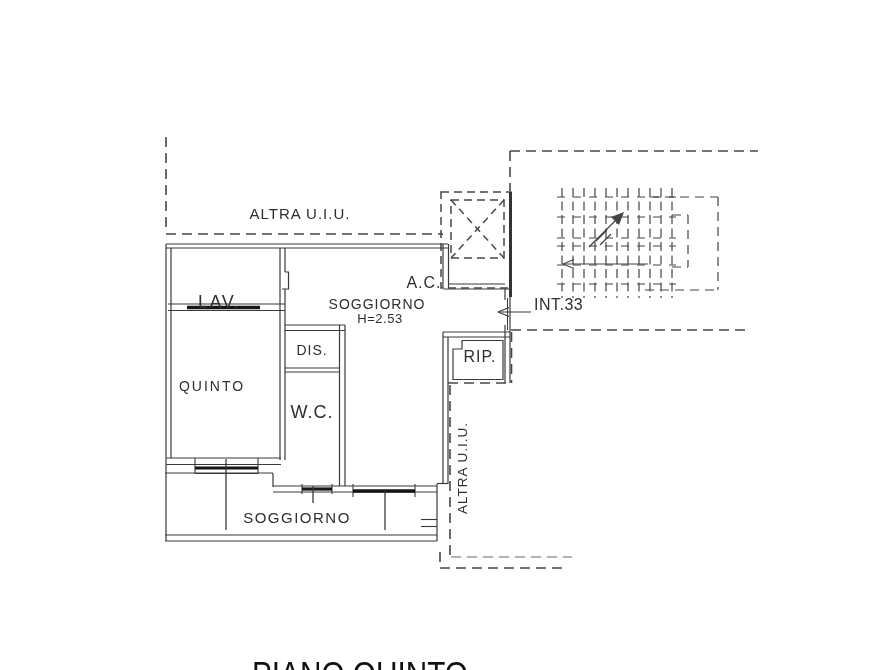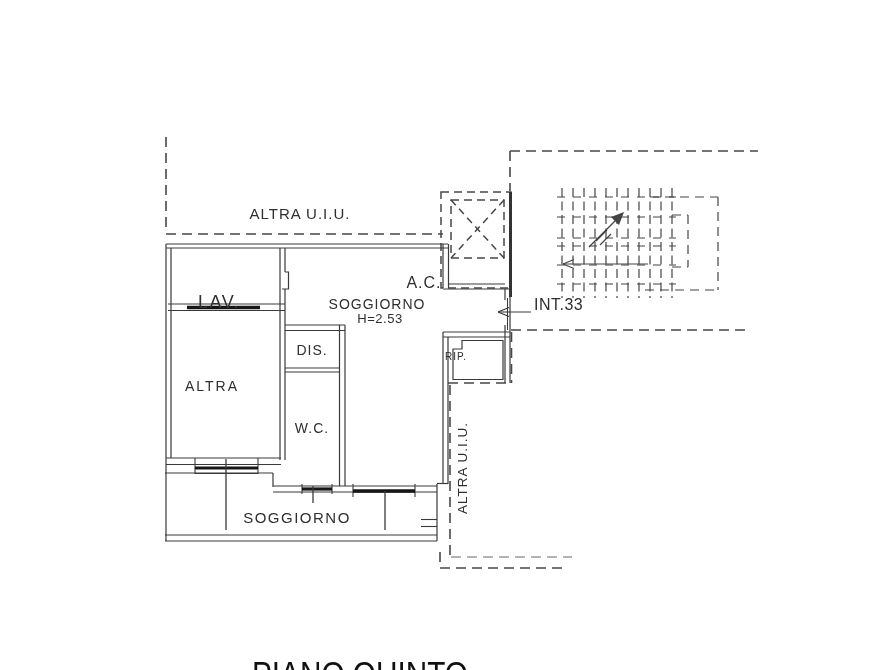--- a/index.html
+++ b/index.html
@@ -207,27 +207,27 @@
   <div class="lbl" style="left:300px;top:213px;font-size:15px;">ALTRA U.I.U.</div>
 
   <div class="lbl" style="left:424px;top:256px;font-size:16px;margin-top:27px;">A.C.</div>
 
   <div class="lbl" style="left:219px;top:279px;font-size:18px;letter-spacing:1.5px;margin-top:23px;">LAV.</div>
 
   <div class="lbl" style="left:377px;top:304px;font-size:14px;">SOGGIORNO</div>
 
   <div class="lbl" style="left:380px;top:318px;font-size:13px;letter-spacing:0.5px;">H=2.53</div>
 
-  <div class="lbl" style="left:212px;top:386px;font-size:14px;letter-spacing:2px;">ALTRA</div>
+  <div class="lbl" style="left:212px;top:386px;font-size:14px;letter-spacing:2px;">QUINTO</div>
 
   <div class="lbl" style="left:312px;top:350px;font-size:14px;">DIS.</div>
 
-  <div class="lbl" style="left:312px;top:428px;font-size:14px;">W.C.</div>
-
-  <div class="lbl" style="left:456px;top:357px;font-size:10px;">RIP.</div>
+  <div class="lbl" style="left:312px;top:412px;font-size:18px;">W.C.</div>
+
+  <div class="lbl" style="left:480px;top:357px;font-size:16px;">RIP.</div>
 
   <div class="lbl left-anchor" style="left:534px;top:305px;font-size:16px;letter-spacing:0.5px;">INT.33</div>
 
   <div class="lbl" style="left:297px;top:517px;font-size:15px;letter-spacing:1.5px;">SOGGIORNO</div>
 
   <div class="lbl vertical" style="left:463px;top:468px;font-size:13.5px;">ALTRA U.I.U.</div>
 
   <div class="floor-title" style="left:360px;top:656px;font-size:35px;">PIANO QUINTO</div>
 
 </div>

